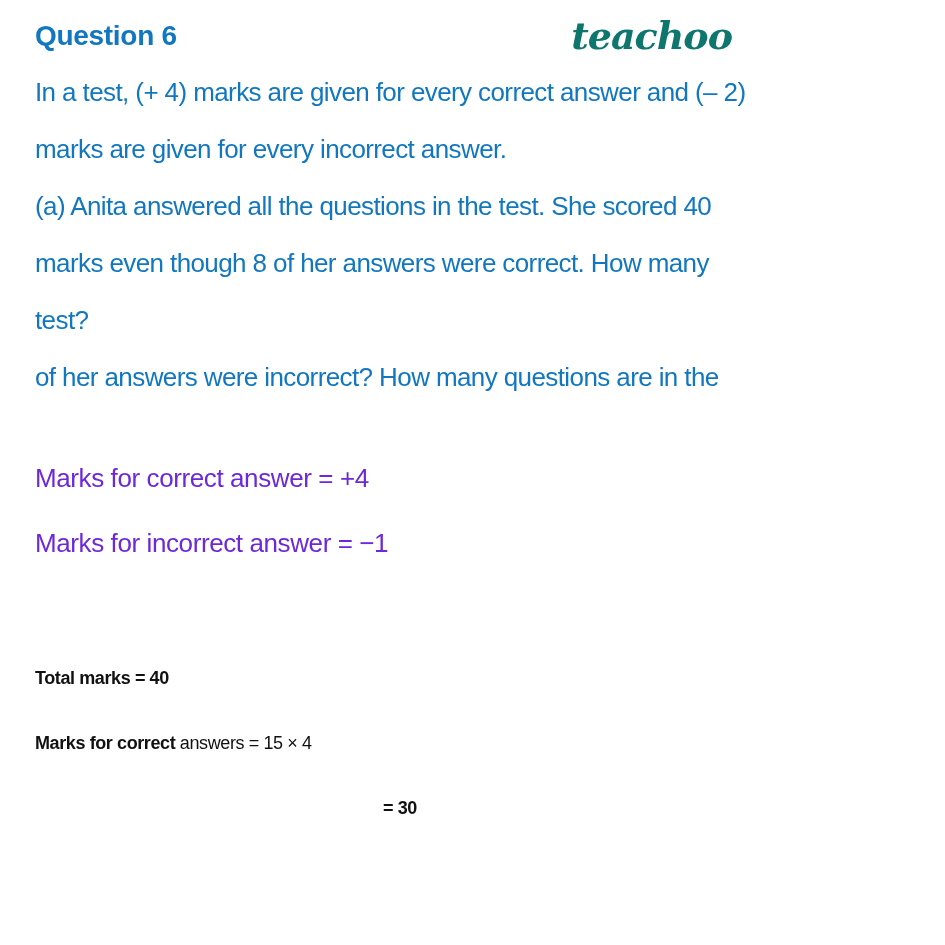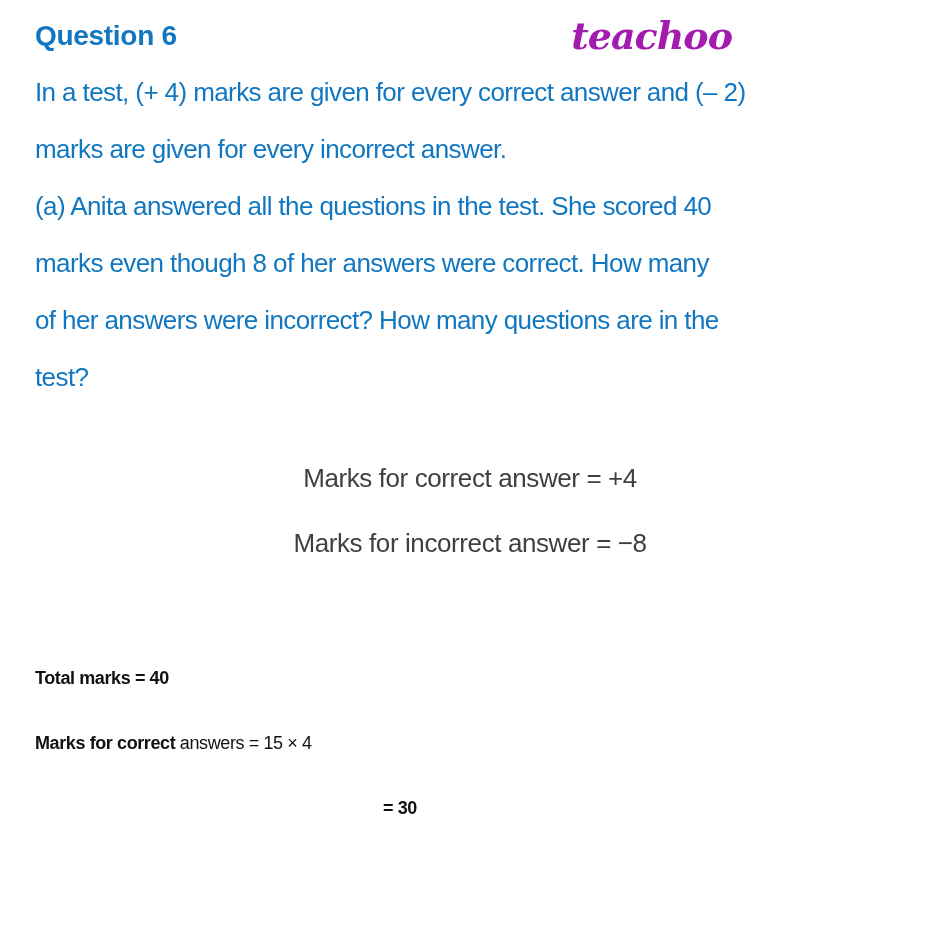--- a/index.html
+++ b/index.html
@@ -43,21 +43,21 @@
     color: #1177c0;
     font-size: 28px;
     font-weight: 700;
     letter-spacing: -0.3px;
   }
   .brand {
     font-family: "DejaVu Serif", serif;
     font-style: italic;
     font-weight: 700;
     font-size: 38px;
-    color: #a21caf;
+    color: #0f766e;
     letter-spacing: -1px;
     line-height: 1;
   }
 
   
   .question-block {
     position: absolute;
     left: 35px; top: 64px;
     width: 870px;
     color: #1177c0;
@@ -68,24 +68,23 @@
     height: 57px;
     line-height: 57px;
     white-space: nowrap;
   }
 
   
   .given-block {
     position: absolute;
     left: 35px; top: 446px;
     width: 870px;
-    color: #404040;
+    color: #6d28d9;
     font-size: 26px;
     letter-spacing: -0.4px;
-    text-align: center;
   }
   .given-block .line {
     height: 65px;
     line-height: 65px;
     white-space: nowrap;
   }
   .steps-block {
     position: absolute;
     left: 35px; top: 646px;
     width: 870px;
@@ -113,27 +112,27 @@
   <div class="header">
     <div class="q-title">Question 6</div>
     <div class="brand">teachoo</div>
   </div>
 
   <div class="question-block">
     <div class="line">In a test, (+ 4) marks are given for every correct answer and (– 2)</div>
     <div class="line">marks are given for every incorrect answer.</div>
     <div class="line">(a) Anita answered all the questions in the test. She scored 40</div>
     <div class="line">marks even though 8 of her answers were correct. How many</div>
+    <div class="line">test?</div>
     <div class="line">of her answers were incorrect? How many questions are in the</div>
-    <div class="line">test?</div>
   </div>
 
   <div class="given-block">
     <div class="line">Marks for correct answer = +4</div>
-    <div class="line">Marks for incorrect answer = −8</div>
+    <div class="line">Marks for incorrect answer = −1</div>
   </div>
 
   <div class="steps-block">
     <div class="line">
       <span class="seg-bold">Total marks = 40</span><span class="seg-regular"></span>
     </div>
     <div class="line">
       <span class="seg-bold">Marks for correct</span><span class="seg-regular"> answers = 15 × 4</span>
     </div>
     <div class="line indented">

